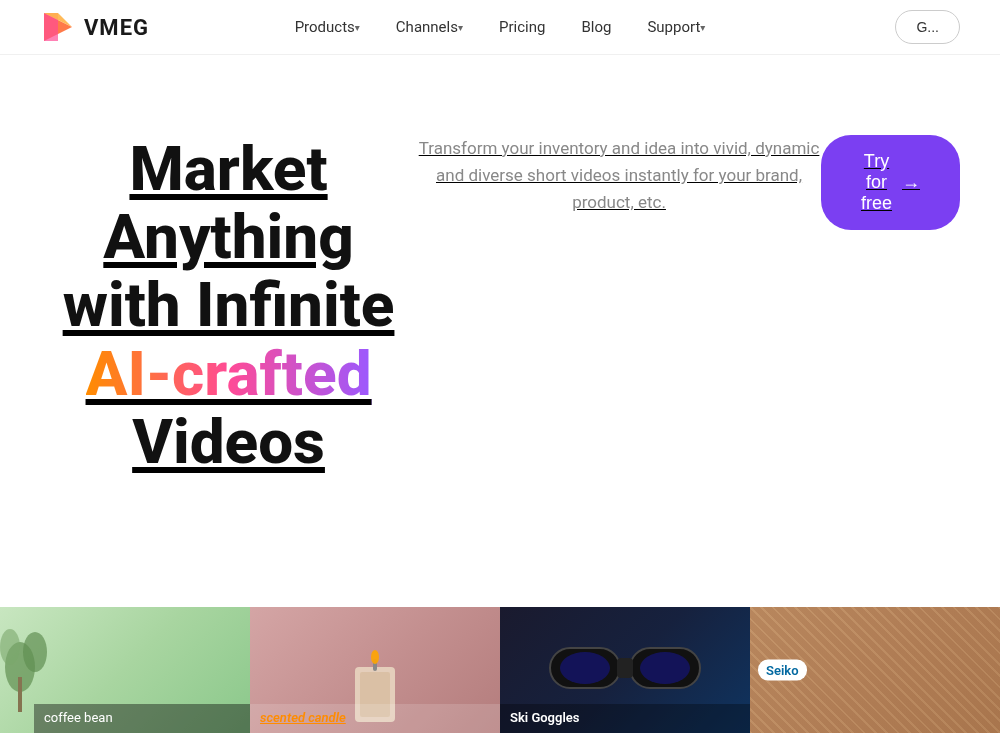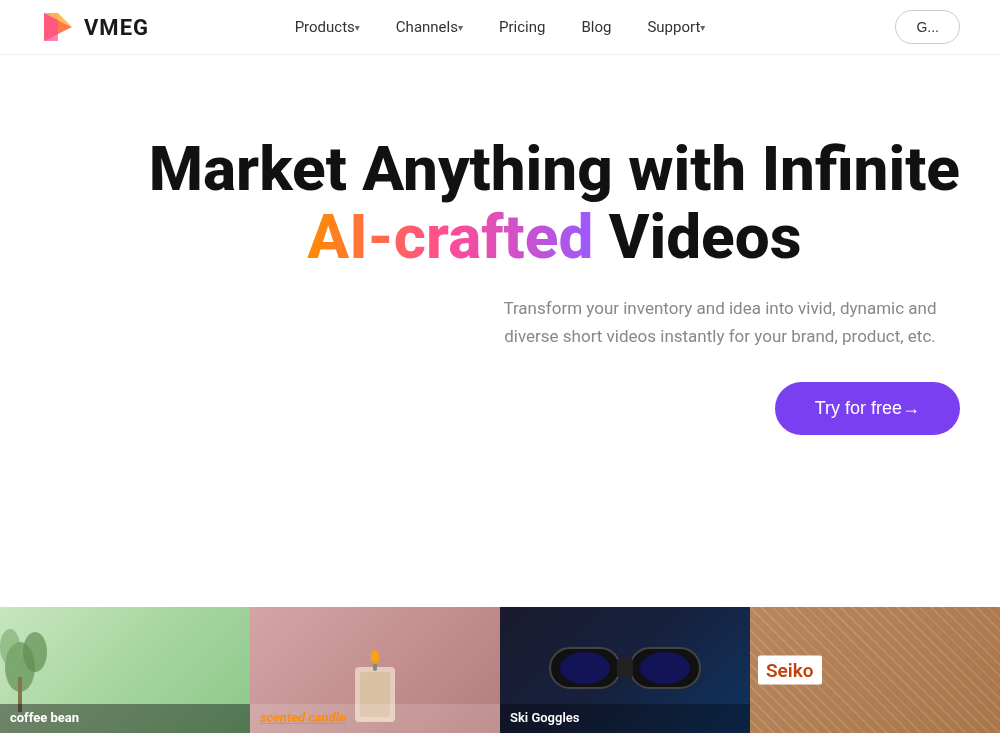--- a/index.html
+++ b/index.html
@@ -79,24 +79,24 @@
       padding: 8px 20px;
       font-size: 14px;
       color: #333;
       cursor: pointer;
       background: #fff;
     }
 
     
     .hero {
       display: flex;
-      flex-direction: column;
-      align-items: flex-end;
+      align-items: flex-start;
       text-align: center;
       padding: 80px 40px 50px;
+      text-decoration: underline;
     }
 
     .hero-title {
       font-size: 62px;
       font-weight: 800;
       line-height: 1.1;
       color: #111;
       max-width: 900px;
       margin-bottom: 24px;
     }
@@ -120,20 +120,21 @@
       background: #7B3FF2;
       color: #fff;
       border: none;
       border-radius: 30px;
       padding: 16px 40px;
       font-size: 18px;
       font-weight: 500;
       cursor: pointer;
       display: flex;
       align-items: center;
+      gap: 10px;
     }
 
     .arrow-right {
       font-size: 18px;
     }
 
     
     .video-strip {
       display: flex;
       gap: 0;
@@ -183,45 +184,46 @@
       background: linear-gradient(135deg, #c4956a 0%, #b07d55 50%, #9c6940 100%);
     }
 
     
     .card-shoes {
       background: linear-gradient(135deg, #2d2d2d 0%, #3d3d3d 50%, #4d4d4d 100%);
     }
 
     .label-coffee {
       background: rgba(0,0,0,0.4);
-      font-weight: 700;
+      font-weight: 400;
+      margin-left: 34px;
     }
 
     .label-ski {
       background: rgba(0,0,0,0.3);
     }
 
     .label-candle {
       color: #FF8C00;
       font-style: italic;
       text-decoration: underline;
       background: rgba(255,255,255,0.15);
     }
 
     .label-seiko {
       background: #fff;
-      color: #c2410c;
+      color: #0369a1;
       left: 8px;
       right: auto;
       bottom: auto;
       top: 50%;
       transform: translateY(-50%);
       padding: 3px 8px;
-      border-radius: 2px;
-      font-size: 19px;
+      border-radius: 10px;
+      font-size: 13px;
       width: fit-content;
     }
 
     .label-shoes {
       background: rgba(0,0,0,0.4);
     }
 
     .seiko-texture {
       width: 100%;
       height: 100%;

